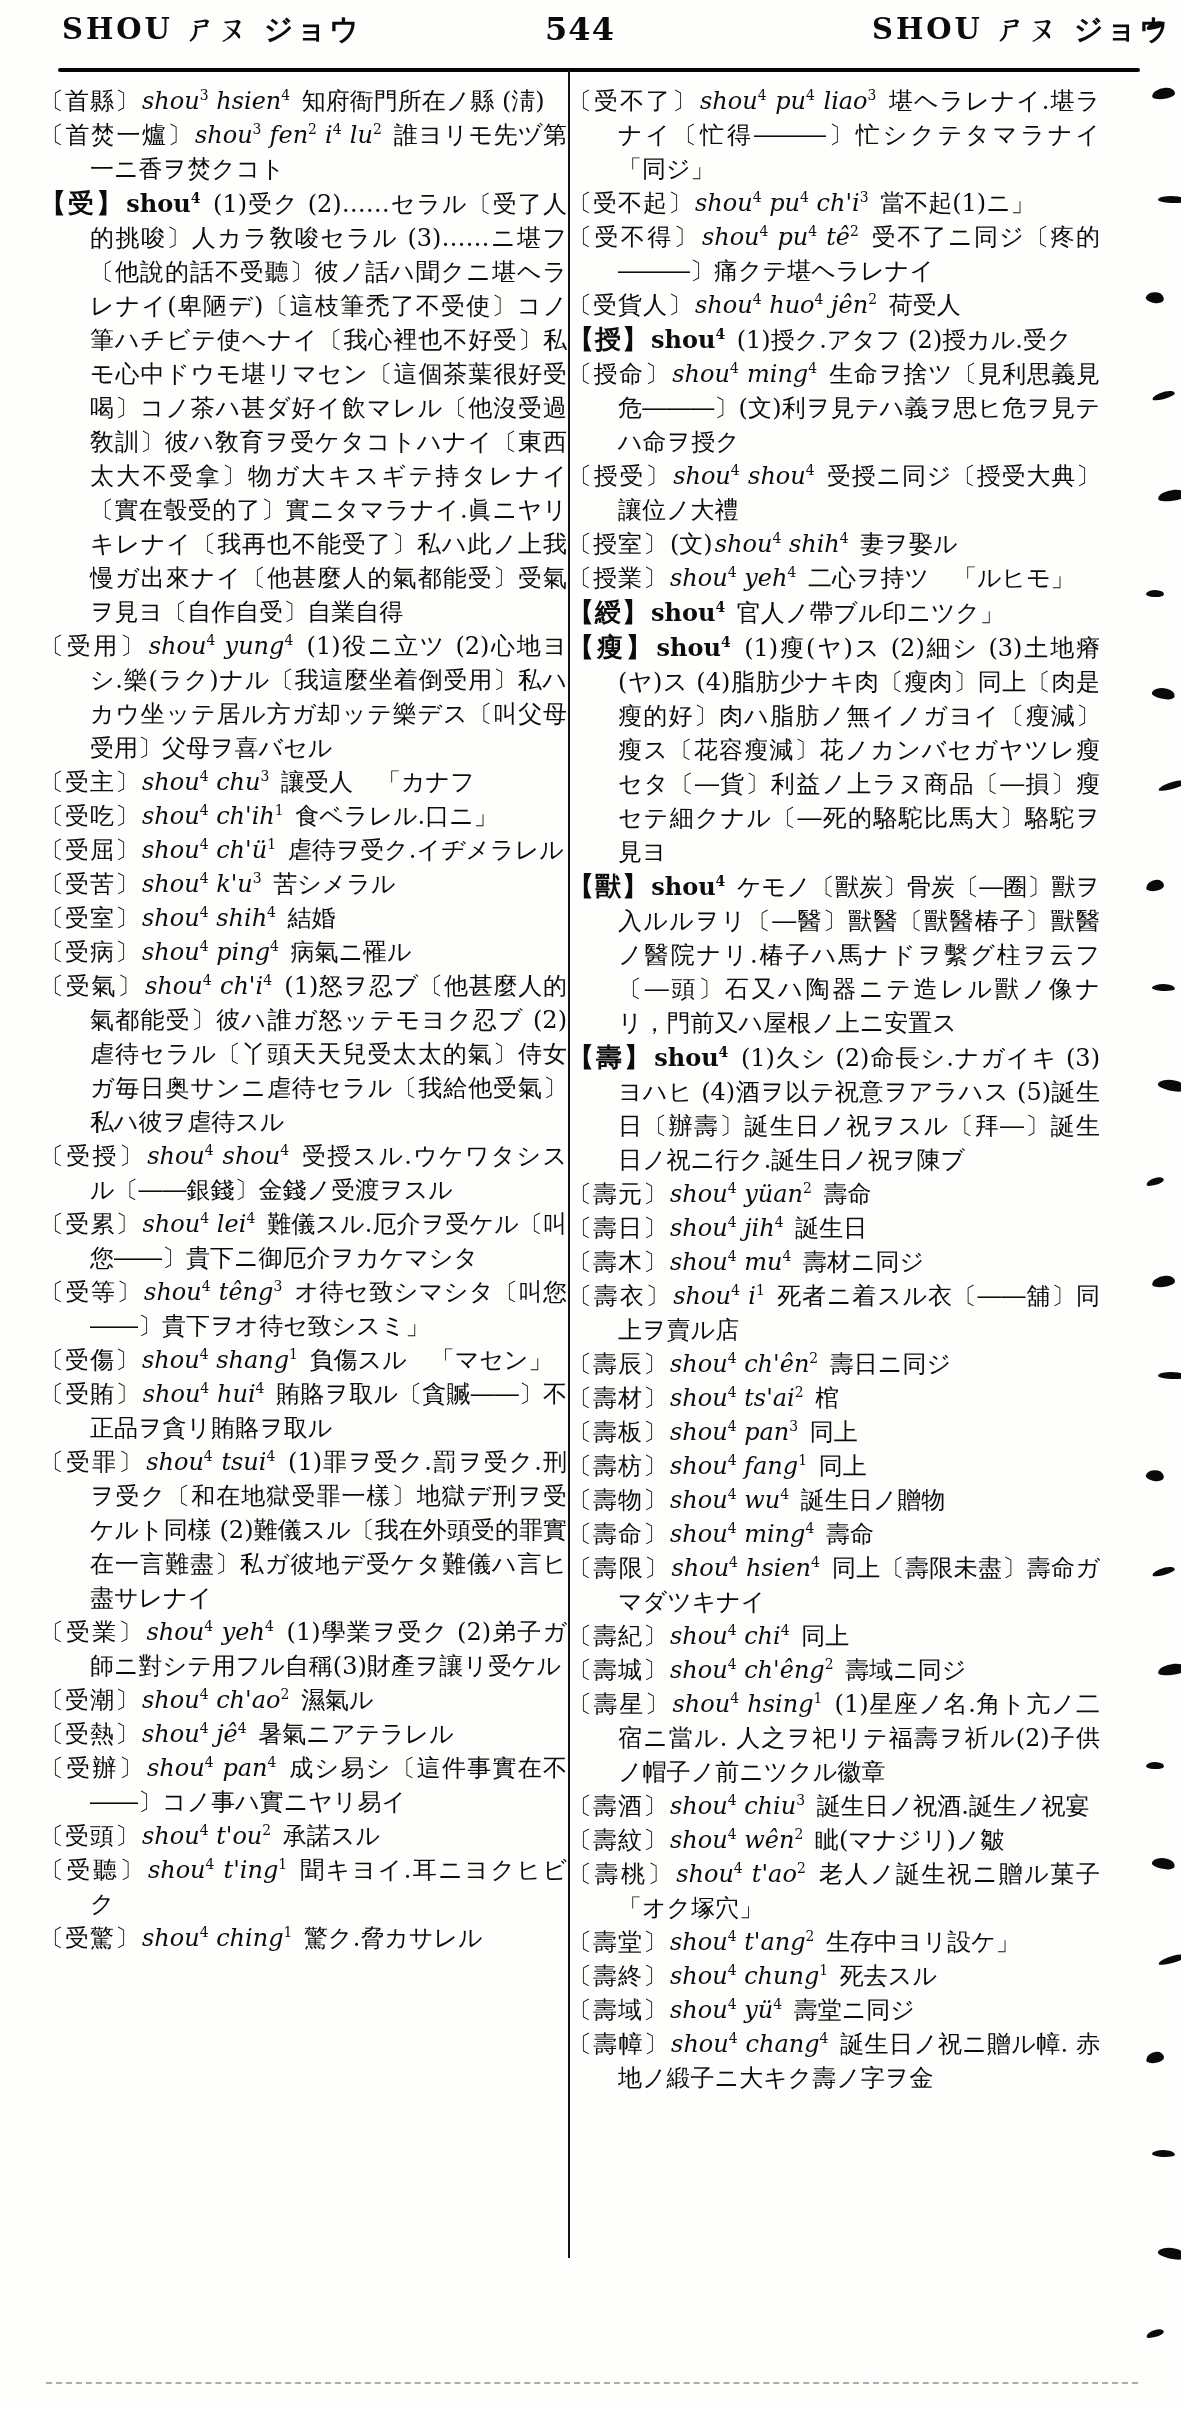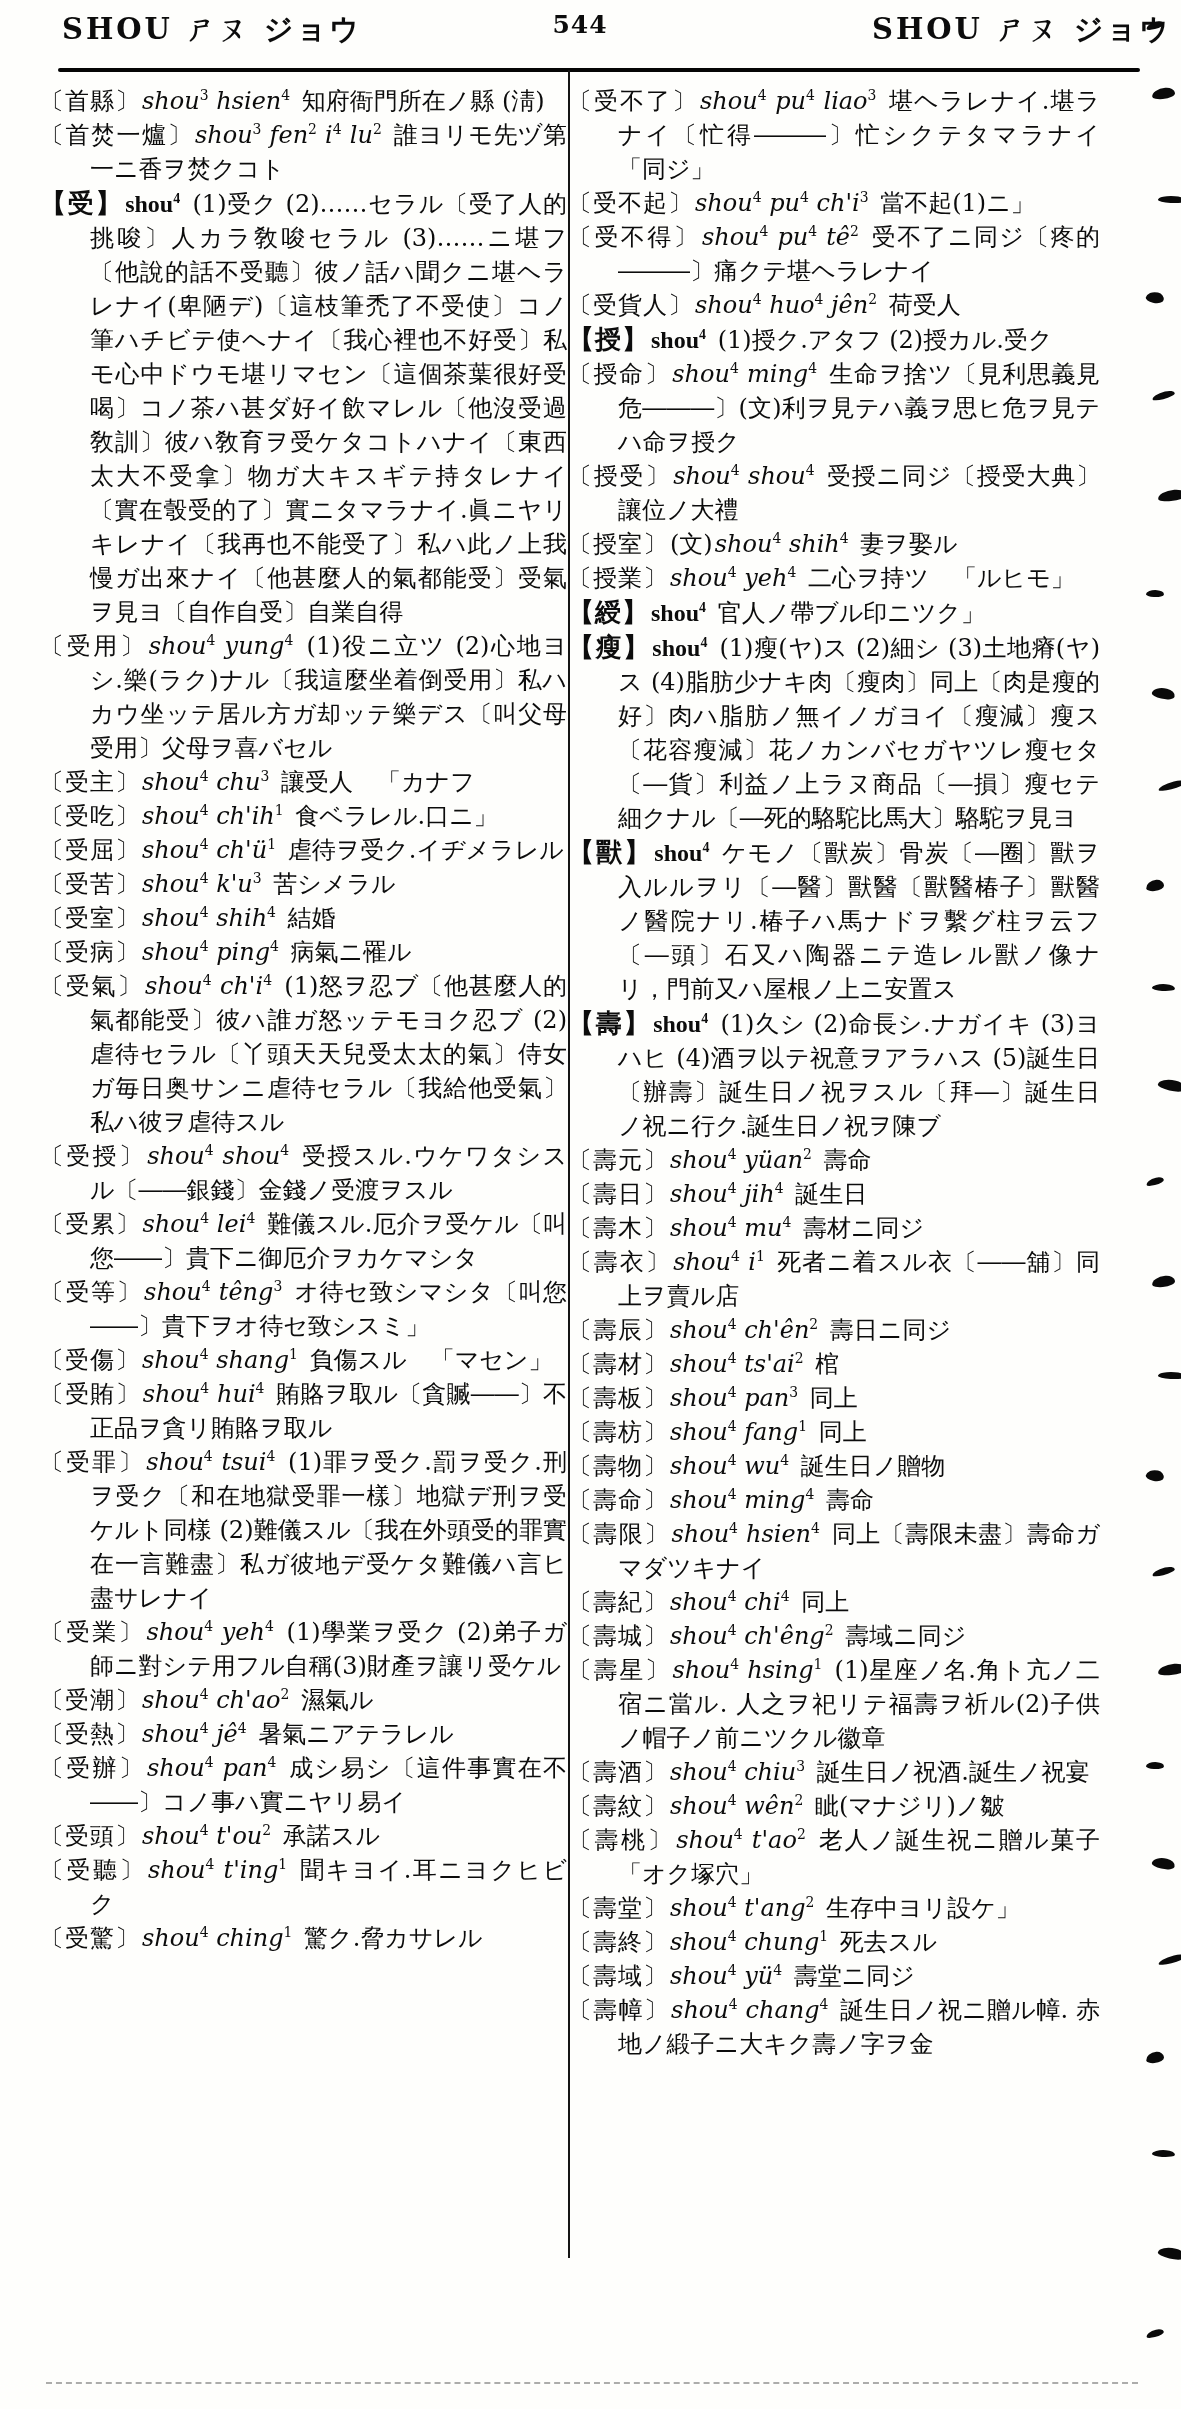--- a/index.html
+++ b/index.html
@@ -8,36 +8,36 @@
     background:#fefefc;
     font-family:"DejaVu Serif", serif;
     color:#0c0c0c;
     -webkit-font-smoothing:none;
   }
   .page{position:absolute;inset:0;overflow:hidden;}
 
   
   .hdr{position:absolute;top:10px;font-weight:bold;font-size:29px;letter-spacing:3px;white-space:nowrap;}
   .hdr.left{left:62px;}
-  .hdr.center{left:500px;width:160px;text-align:center;font-size:25px;letter-spacing:1px;}
+  .hdr.center{left:500px;width:160px;text-align:center;font-size:32px;letter-spacing:1px;}
   .hdr.right{left:872px;}
 
   .rule{position:absolute;left:58px;top:68px;width:1082px;height:4px;background:#050505;border-radius:2px;}
   .divider{position:absolute;left:568px;top:70px;width:2px;height:2188px;background:#151515;}
 
   
   .col{position:absolute;top:84px;font-size:24px;line-height:34px;text-align:justify;text-justify:inter-ideograph;}
   #col-left{left:40px;width:527px;}
   #col-right{left:568px;width:532px;}
 
   .entry{margin:0;padding-left:50px;text-indent:-50px;word-break:break-all;}
   .entry .head{letter-spacing:1px;}
   .entry.main .head{font-weight:bold;font-size:26px;}
   .pinyin{font-style:italic;padding:0 4px 0 2px;}
-  .entry.main .pinyin{font-style:normal;font-weight:bold;font-family:Liberation Serif, serif;}
+  .entry.main .pinyin{font-style:normal;font-weight:bold;}
   .pinyin sup{font-size:0.58em;font-style:normal;line-height:0;}
   .label{padding-left:2px;}
 
   
   .smudge{position:absolute;background:#0a0a0a;border-radius:60% 40% 55% 45%/70% 55% 45% 30%;}
 
   .bottom-line{position:absolute;left:46px;top:2382px;width:1092px;border-top:2px dashed #6a6a6a;opacity:.55;}
 </style>
 </head>
 <body>

